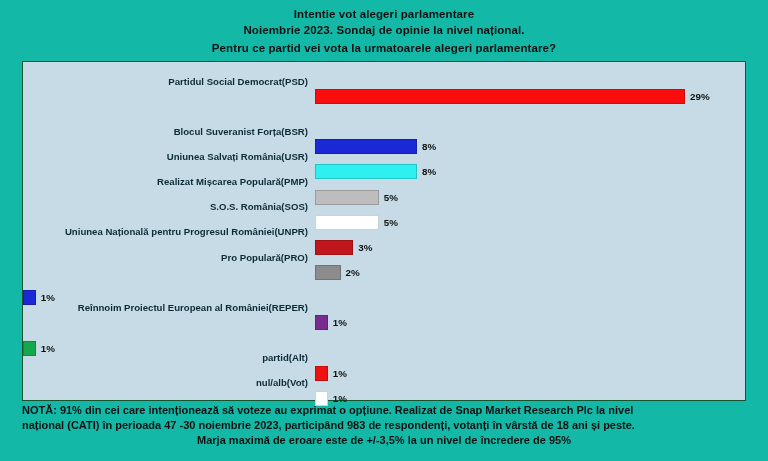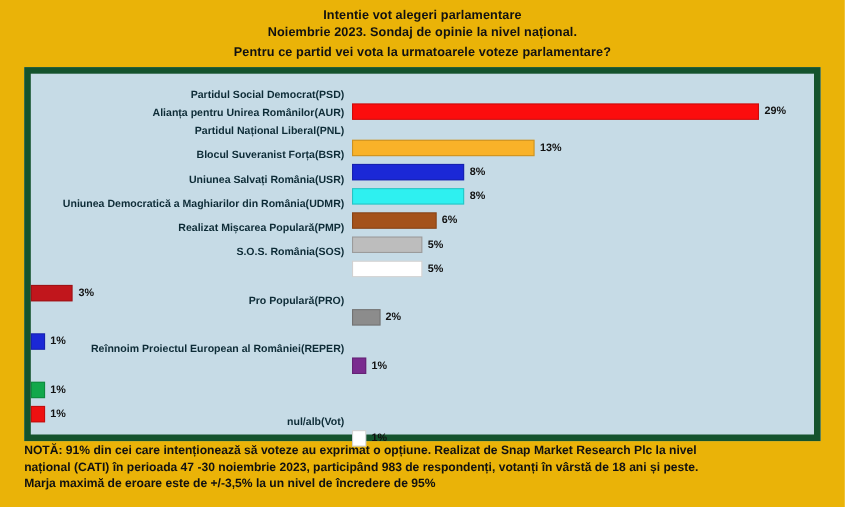--- a/index.html
+++ b/index.html
@@ -10,21 +10,21 @@
   body {
     width: 768px;
     height: 461px;
     font-family: "Liberation Sans", sans-serif;
     overflow: hidden;
   }
   .page {
     position: relative;
     width: 768px;
     height: 461px;
-    background: #eab308;
+    background: #14b8a6;
   }
   
   .titles {
     padding-top: 6px;
     text-align: center;
   }
   .title-line {
     font-size: 11.5px;
     font-weight: bold;
     color: #111111;
@@ -33,21 +33,21 @@
   }
   .title-line.q {
     padding-top: 2px;
   }
   
   .chart-panel {
     position: relative;
     margin: 5px 22px 0 22px;
     height: 340px;
     background: #c6dbe6;
-    border: 6px solid #14532d;
+    border: 1px solid #14532d;
     box-sizing: border-box;
     padding: 8px 0 6px 0;
   }
   .rows {
     display: flex;
     flex-direction: column;
     height: 100%;
     justify-content: space-between;
   }
   .row {
@@ -88,88 +88,75 @@
   }
   
   .note {
     margin: 2px 22px 0 22px;
     font-size: 11px;
     font-weight: bold;
     color: #111111;
     line-height: 15px;
   }
   .note-center {
+    text-align: center;
   }
 </style>
 </head>
 <body>
 
 <div class="page">
 
   <div class="titles">
     <div class="title-line">Intentie vot alegeri parlamentare</div>
     <div class="title-line">Noiembrie 2023. Sondaj de opinie la nivel național.</div>
-    <div class="title-line q">Pentru ce partid vei vota la urmatoarele voteze parlamentare?</div>
+    <div class="title-line q">Pentru ce partid vei vota la urmatoarele alegeri parlamentare?</div>
   </div>
 
   <div class="chart-panel">
     <div class="rows" id="bar-rows">
         <div class="row">
           <div class="row-label">Partidul Social Democrat(PSD)</div>
           <div class="bar-area">
             <div class="bar" style="width: 370px; background: rgb(252, 13, 13);"></div>
             <div class="bar-value">29%</div>
           </div>
         </div>
         <div class="row">
-          <div class="row-label">Alianța pentru Unirea Românilor(AUR)</div>
-        </div>
-        <div class="row">
-          <div class="row-label">Partidul Național Liberal(PNL)</div>
-          <div class="bar-area">
-            <div class="bar" style="width: 165.862px; background: rgb(249, 178, 41);"></div>
-            <div class="bar-value">13%</div>
-          </div>
         </div>
         <div class="row">
           <div class="row-label">Blocul Suveranist Forța(BSR)</div>
           <div class="bar-area">
             <div class="bar" style="width: 102.069px; background: rgb(27, 40, 214);"></div>
             <div class="bar-value">8%</div>
           </div>
         </div>
         <div class="row">
           <div class="row-label">Uniunea Salvați România(USR)</div>
           <div class="bar-area">
             <div class="bar" style="width: 102.069px; background: rgb(46, 240, 240);"></div>
             <div class="bar-value">8%</div>
           </div>
         </div>
         <div class="row">
-          <div class="row-label">Uniunea Democratică a Maghiarilor din România(UDMR)</div>
-          <div class="bar-area">
-            <div class="bar" style="width: 76.5517px; background: rgb(164, 82, 27);"></div>
-            <div class="bar-value">6%</div>
-          </div>
-        </div>
-        <div class="row">
           <div class="row-label">Realizat Mișcarea Populară(PMP)</div>
           <div class="bar-area">
             <div class="bar" style="width: 63.7931px; background: rgb(189, 189, 189);"></div>
             <div class="bar-value">5%</div>
           </div>
         </div>
         <div class="row">
           <div class="row-label">S.O.S. România(SOS)</div>
           <div class="bar-area">
             <div class="bar" style="width: 63.7931px; background: rgb(255, 255, 255);"></div>
             <div class="bar-value">5%</div>
           </div>
         </div>
         <div class="row">
+          <div class="row-label">Uniunea Națională pentru Progresul României(UNPR)</div>
           <div class="bar-area">
             <div class="bar" style="width: 38.2759px; background: rgb(193, 22, 28);"></div>
             <div class="bar-value">3%</div>
           </div>
         </div>
         <div class="row">
           <div class="row-label">Pro Populară(PRO)</div>
           <div class="bar-area">
             <div class="bar" style="width: 25.5172px; background: rgb(140, 140, 140);"></div>
             <div class="bar-value">2%</div>
@@ -188,20 +175,21 @@
             <div class="bar-value">1%</div>
           </div>
         </div>
         <div class="row">
           <div class="bar-area">
             <div class="bar" style="width: 12.7586px; background: rgb(18, 168, 75);"></div>
             <div class="bar-value">1%</div>
           </div>
         </div>
         <div class="row">
+          <div class="row-label">partid(Alt)</div>
           <div class="bar-area">
             <div class="bar" style="width: 12.7586px; background: rgb(238, 17, 17);"></div>
             <div class="bar-value">1%</div>
           </div>
         </div>
         <div class="row">
           <div class="row-label">nul/alb(Vot)</div>
           <div class="bar-area">
             <div class="bar" style="width: 12.7586px; background: rgb(255, 255, 255);"></div>
             <div class="bar-value">1%</div>

